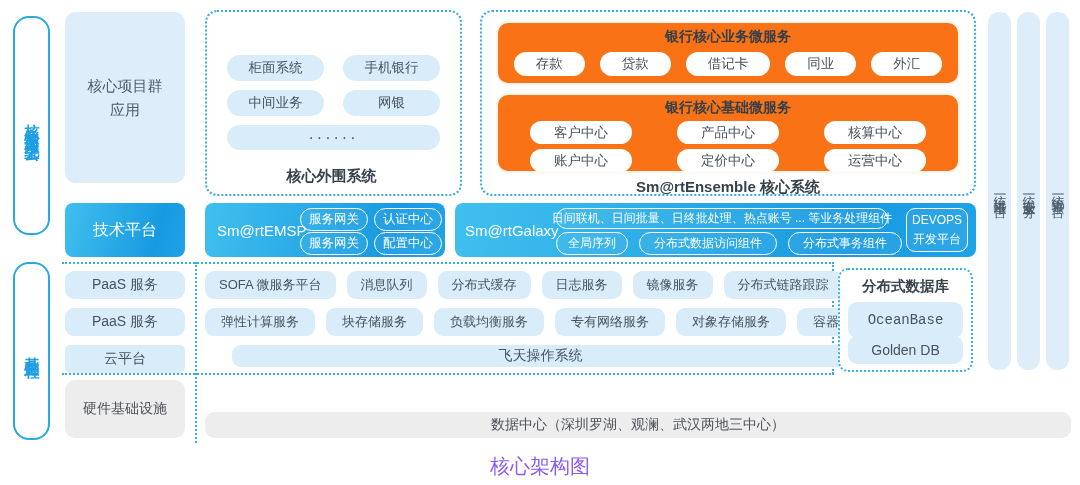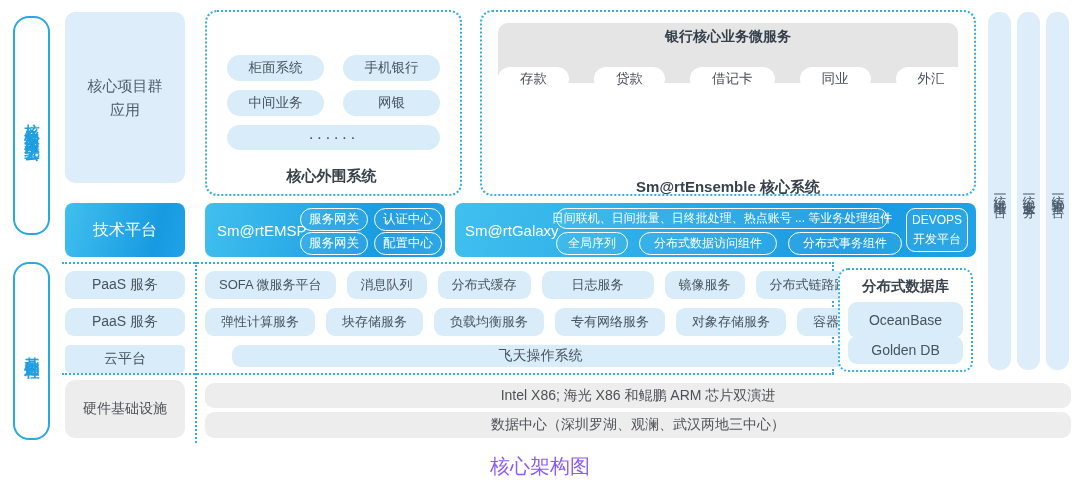--- a/index.html
+++ b/index.html
@@ -17,21 +17,21 @@
            display:flex;align-items:center;justify-content:center;}
   .pill-w{background:#fff;border-radius:12px;color:#454f59;font-size:13.5px;white-space:nowrap;
           height:24px;display:flex;align-items:center;justify-content:center;}
   .pill-o{border:1.5px solid #fff;border-radius:12px;color:#fff;white-space:nowrap;
           display:flex;align-items:center;justify-content:center;background:rgba(255,255,255,0.06);}
 
   .grad{background:linear-gradient(105deg,#40c0ee 0%,#189ae1 75%,#1fa3e6 100%);color:#fff;border-radius:8px;}
   .graybar{background:#ededee;border-radius:9px;color:#4d5156;font-size:14px;
            display:flex;align-items:center;justify-content:center;}
   .dashedbox{border:2px dotted #36ade4;border-radius:12px;background:#fff;}
-  .inner-card{background:#e5e5e5;border:2px solid rgba(255,255,255,0.92);border-radius:12px;}
+  .inner-card{background:#f97316;border:2px solid rgba(255,255,255,0.92);border-radius:12px;}
   .card-title{font-size:14px;font-weight:bold;color:#333f4a;text-align:center;}
   .sec-label{font-size:15px;font-weight:bold;color:#38424c;text-align:center;}
   .rightbar{background:#ddeefa;border-radius:11px;writing-mode:vertical-rl;text-orientation:mixed;
             color:#4b5a69;font-size:13px;font-weight:500;letter-spacing:2px;
             display:flex;align-items:center;justify-content:center;}
   .prod-name{font-size:15px;color:#fff;}
 </style>
 </head>
 <body>
 
@@ -52,26 +52,39 @@
     <div class="abs pill-lb" style="left:136px;top:43px;width:97px;height:26px;font-size:13.5px;">手机银行</div>
     <div class="abs pill-lb" style="left:20px;top:78px;width:97px;height:26px;font-size:13.5px;">中间业务</div>
     <div class="abs pill-lb" style="left:136px;top:78px;width:97px;height:26px;font-size:13.5px;">网银</div>
     <div class="abs pill-lb" style="left:20px;top:113px;width:213px;height:25px;font-size:16px;letter-spacing:3px;">······</div>
     <div class="abs sec-label" style="left:0;right:4px;top:155px;text-align:center;">核心外围系统</div>
   </div>
 
   <div class="abs dashedbox" style="left:480px;top:10px;width:496px;height:186px;">
     <div class="abs inner-card" style="left:14px;top:9px;width:464px;height:64px;">
       <div class="card-title" style="margin-top:5px;">银行核心业务微服务</div>
-      <div style="display:flex;gap:25px;margin-top:21px;">
+      <div style="display:flex;justify-content:center;gap:15px;margin-top:6px;">
         <div class="pill-w" style="padding:0 22px;">存款</div>
         <div class="pill-w" style="padding:0 22px;">贷款</div>
         <div class="pill-w" style="padding:0 22px;">借记卡</div>
         <div class="pill-w" style="padding:0 22px;">同业</div>
         <div class="pill-w" style="padding:0 22px;">外汇</div>
+      </div>
+    </div>
+    <div class="abs inner-card" style="left:14px;top:81px;width:464px;height:80px;">
+      <div class="card-title" style="margin-top:4px;">银行核心基础微服务</div>
+      <div style="display:flex;justify-content:center;gap:45px;margin-top:4px;">
+        <div class="pill-w" style="padding:0 24px;height:23px;">客户中心</div>
+        <div class="pill-w" style="padding:0 24px;height:23px;">产品中心</div>
+        <div class="pill-w" style="padding:0 24px;height:23px;">核算中心</div>
+      </div>
+      <div style="display:flex;justify-content:center;gap:45px;margin-top:5px;">
+        <div class="pill-w" style="padding:0 24px;height:23px;">账户中心</div>
+        <div class="pill-w" style="padding:0 24px;height:23px;">定价中心</div>
+        <div class="pill-w" style="padding:0 24px;height:23px;">运营中心</div>
       </div>
     </div>
     <div class="abs sec-label" style="left:0;right:0;top:166px;">Sm@rtEnsemble 核心系统</div>
   </div>
 
   <div class="abs grad" style="left:205px;top:203px;width:240px;height:54px;">
     <div class="abs prod-name" style="left:12px;top:0;height:54px;display:flex;align-items:center;">Sm@rtEMSP</div>
     <div class="abs" style="left:95px;top:5px;display:flex;gap:6px;">
       <div class="pill-o" style="height:21px;padding:0 8px;font-size:12.5px;">服务网关</div>
       <div class="pill-o" style="height:21px;padding:0 8px;font-size:12.5px;">认证中心</div>
@@ -99,41 +112,40 @@
 
   <div class="abs" style="left:62px;top:262px;width:772px;border-top:2px dotted #36ade4;"></div>
   <div class="abs" style="left:62px;top:373px;width:772px;border-top:2px dotted #36ade4;"></div>
   <div class="abs" style="left:195px;top:262px;height:181px;border-left:2px dotted #36ade4;"></div>
   <div class="abs" style="left:832px;top:262px;height:112px;border-left:2px dotted #36ade4;"></div>
 
   <div class="abs" style="left:205px;top:271px;width:620px;display:flex;gap:11px;">
     <div class="pill-lb" style="height:28px;padding:0 14px;border-radius:9px;">SOFA 微服务平台</div>
     <div class="pill-lb" style="height:28px;padding:0 14px;border-radius:9px;">消息队列</div>
     <div class="pill-lb" style="height:28px;padding:0 14px;border-radius:9px;">分布式缓存</div>
-    <div class="pill-lb" style="height:28px;padding:0 30px;border-radius:9px;">日志服务</div>
+    <div class="pill-lb" style="height:28px;padding:0 14px;border-radius:9px;">日志服务</div>
     <div class="pill-lb" style="height:28px;padding:0 14px;border-radius:9px;">镜像服务</div>
     <div class="pill-lb" style="height:28px;padding:0 14px;border-radius:9px;">分布式链路跟踪</div>
   </div>
   <div class="abs" style="left:205px;top:308px;width:620px;display:flex;gap:11px;">
     <div class="pill-lb" style="height:28px;padding:0 16px;border-radius:9px;">弹性计算服务</div>
     <div class="pill-lb" style="height:28px;padding:0 16px;border-radius:9px;">块存储服务</div>
     <div class="pill-lb" style="height:28px;padding:0 16px;border-radius:9px;">负载均衡服务</div>
     <div class="pill-lb" style="height:28px;padding:0 16px;border-radius:9px;">专有网络服务</div>
     <div class="pill-lb" style="height:28px;padding:0 16px;border-radius:9px;">对象存储服务</div>
     <div class="pill-lb" style="height:28px;padding:0 16px;border-radius:9px;">容器服务</div>
   </div>
   <div class="abs pill-lb" style="left:205px;top:345px;width:617px;height:22px;border-radius:9px;font-size:14px;margin-left:27px;">飞天操作系统</div>
 
   <div class="abs dashedbox" style="left:838px;top:268px;width:135px;height:104px;border-radius:10px;">
     <div class="abs" style="left:0;right:0;top:7px;text-align:center;font-size:14.5px;font-weight:600;color:#3a444e;">分布式数据库</div>
-    <div class="abs pill-lb" style="left:8px;top:32px;width:115px;height:36px;border-radius:9px;font-size:14px;">OceanBase</div>
+    <div class="abs pill-lb" style="left:8px;top:32px;width:115px;height:36px;border-radius:9px;font-size:14px;font-family:Liberation Mono, monospace;">OceanBase</div>
     <div class="abs pill-lb" style="left:8px;top:66px;width:115px;height:28px;border-radius:9px;font-size:14px;">Golden DB</div>
   </div>
 
-  <div class="abs graybar" style="left:205px;top:383px;width:866px;height:25px;">Intel X86; 海光 X86 和鲲鹏 ARM 芯片双演进</div>
   <div class="abs graybar" style="left:205px;top:412px;width:866px;height:26px;">数据中心（深圳罗湖、观澜、武汉两地三中心）</div>
 
   <div class="abs rightbar" style="left:988px;top:12px;width:23px;height:358px;">统一运维平台</div>
   <div class="abs rightbar" style="left:1017px;top:12px;width:23px;height:358px;">统一安全服务</div>
   <div class="abs rightbar" style="left:1046px;top:12px;width:23px;height:358px;">统一管控平台</div>
 
   <div class="abs" style="left:0;right:0;top:453px;text-align:center;font-size:20px;color:#8b5cf6;">核心架构图</div>
 
 </div>
 

